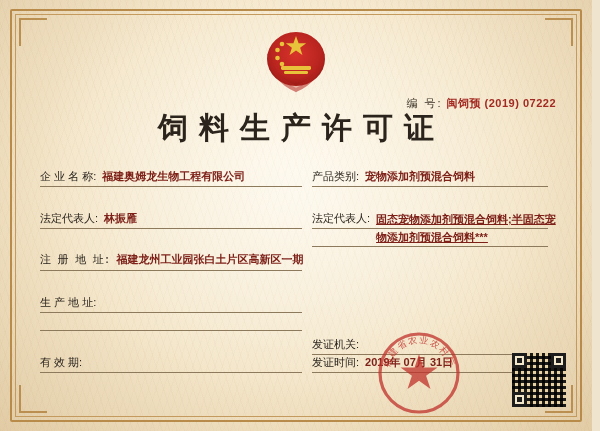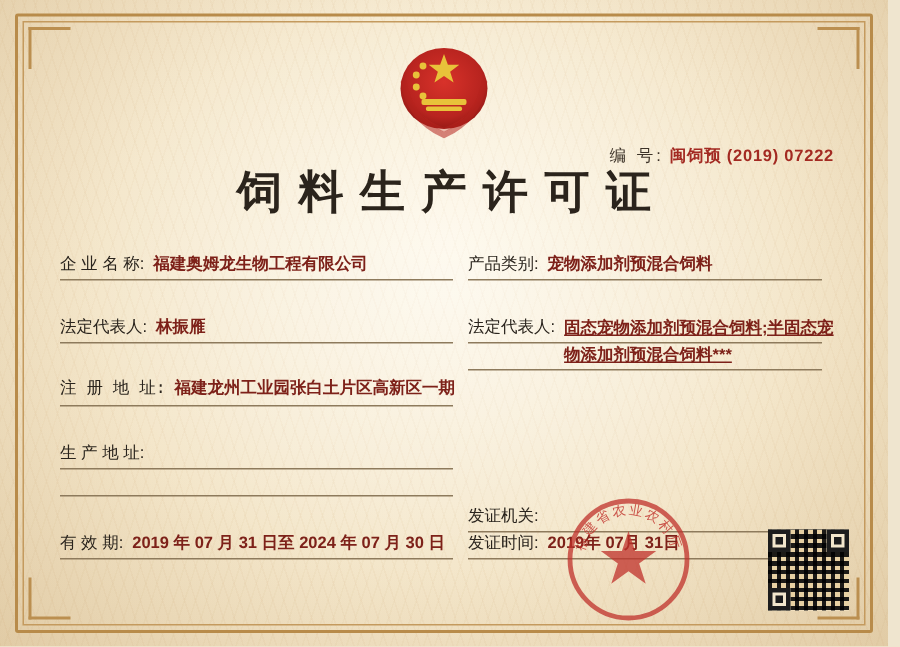--- a/index.html
+++ b/index.html
@@ -291,21 +291,20 @@
       <div class="underline u-regaddr"></div>
 
       <div class="row r-prodaddr">
         <span class="flabel">生 产 地 址:</span>
       </div>
       <div class="underline u-prodaddr1"></div>
       <div class="underline u-prodaddr2"></div>
 
       <div class="row r-valid">
         <span class="flabel">有 效 期:</span>
-        <span class="fvalue">2019 年 07 月 31 日至 2024 年 07 月 30 日</span>
       </div>
       <div class="underline u-valid"></div>
     </div>
 
     <div class="col-right">
       <div class="row r-ptype">
         <span class="flabel">产品类别:</span>
         <span class="fvalue">宠物添加剂预混合饲料</span>
       </div>
       <div class="underline u-ptype"></div>

